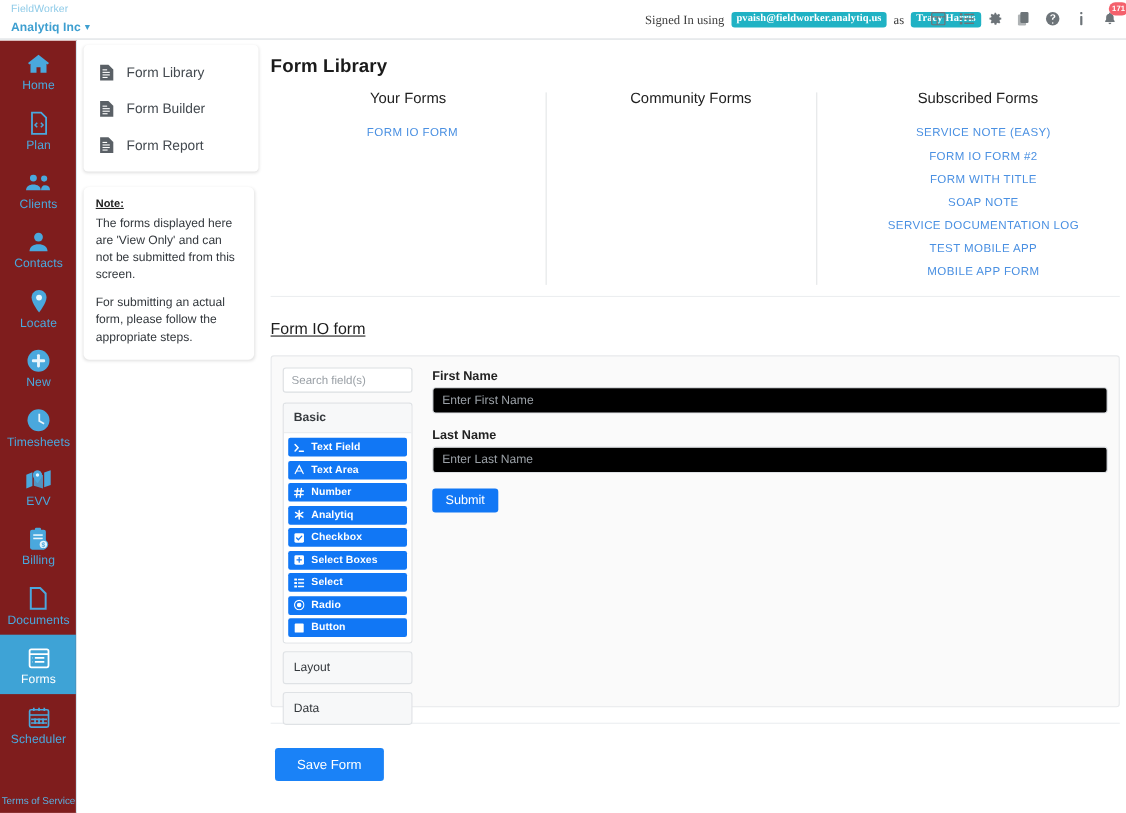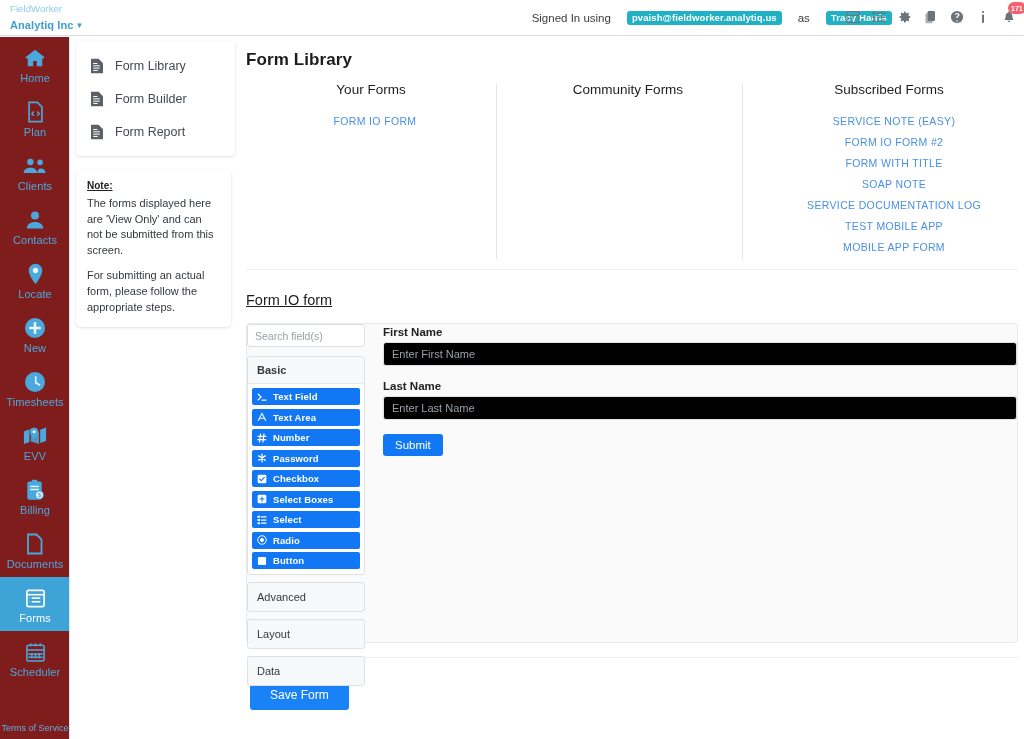--- a/index.html
+++ b/index.html
@@ -29,21 +29,21 @@
     font-size: 11px; color: #3e9fd0; font-weight: 600; letter-spacing: .1px;
   }
   .brand-caret {
     display: inline-block; font-size: 8px; color: #3e9fd0; margin-left: 2px;
     position: relative; top: -1px;
   }
 
   .signin {
     position: absolute; right: 132px; top: 11px;
     font-size: 11.5px; color: #3d3d3d; white-space: nowrap;
-    display: flex; align-items: center; gap: 16px;
+    display: flex; align-items: flex-end; gap: 6px; font-family: Liberation Serif, serif;
   }
   .badge {
     display: inline-block;
     background: #20b2c4;
     color: #ffffff;
     font-size: 9.5px;
     font-weight: 700;
     padding: 2px 5px 2.5px;
     border-radius: 3px;
     letter-spacing: .1px;
@@ -190,21 +190,21 @@
   }
 
   
   .builder {
     position: relative;
     margin: 14px 6px 0 6px;
     border: 1px solid #e7e9eb;
     border-radius: 3px;
     background: #fafafa;
     height: 320px;
-    padding: 0;
+    padding: 10px;
     display: flex;
     gap: 18px;
   }
   .palette { width: 118px; flex: 0 0 118px; }
   .search-box {
     width: 100%;
     height: 23px;
     border: 1px solid #dcdfe2;
     border-radius: 3px;
     background: #ffffff;
@@ -634,21 +634,21 @@
             </span>
             <span>Number</span>
           </div>
 
           <div class="fld-btn">
             <span class="fld-ico">
               <svg width="10" height="10" viewBox="0 0 12 12" fill="none" stroke="currentColor" stroke-width="1.6" stroke-linecap="round">
                 <path d="M6 1.4v9.2M2 3.4l8 5.2M10 3.4l-8 5.2"></path>
               </svg>
             </span>
-            <span>Password</span>
+            <span>Analytiq</span>
           </div>
 
           <div class="fld-btn">
             <span class="fld-ico">
               <svg width="10" height="10" viewBox="0 0 12 12" fill="currentColor">
                 <rect x="0.8" y="0.8" width="10.4" height="10.4" rx="1.6"></rect>
                 <path d="M3.2 6.1l1.9 1.9 3.7-3.9" fill="none" stroke="#1177f5" stroke-width="1.4" stroke-linecap="round"></path>
               </svg>
             </span>
             <span>Checkbox</span>
@@ -694,21 +694,20 @@
               <svg width="10" height="10" viewBox="0 0 12 12" fill="currentColor">
                 <rect x="1.1" y="1.1" width="9.8" height="9.8" rx="1"></rect>
               </svg>
             </span>
             <span>Button</span>
           </div>
 
         </div>
       </div>
 
-      <div class="acc-solo">Advanced</div>
       <div class="acc-solo">Layout</div>
       <div class="acc-solo">Data</div>
     </div>
 
     <div class="canvas">
       <div class="fld-label">First Name</div>
       <input class="fld-input" type="text" placeholder="Enter First Name" style="">
 
       <div class="fld-label">Last Name</div>
       <input class="fld-input" type="text" placeholder="Enter Last Name" style="">

